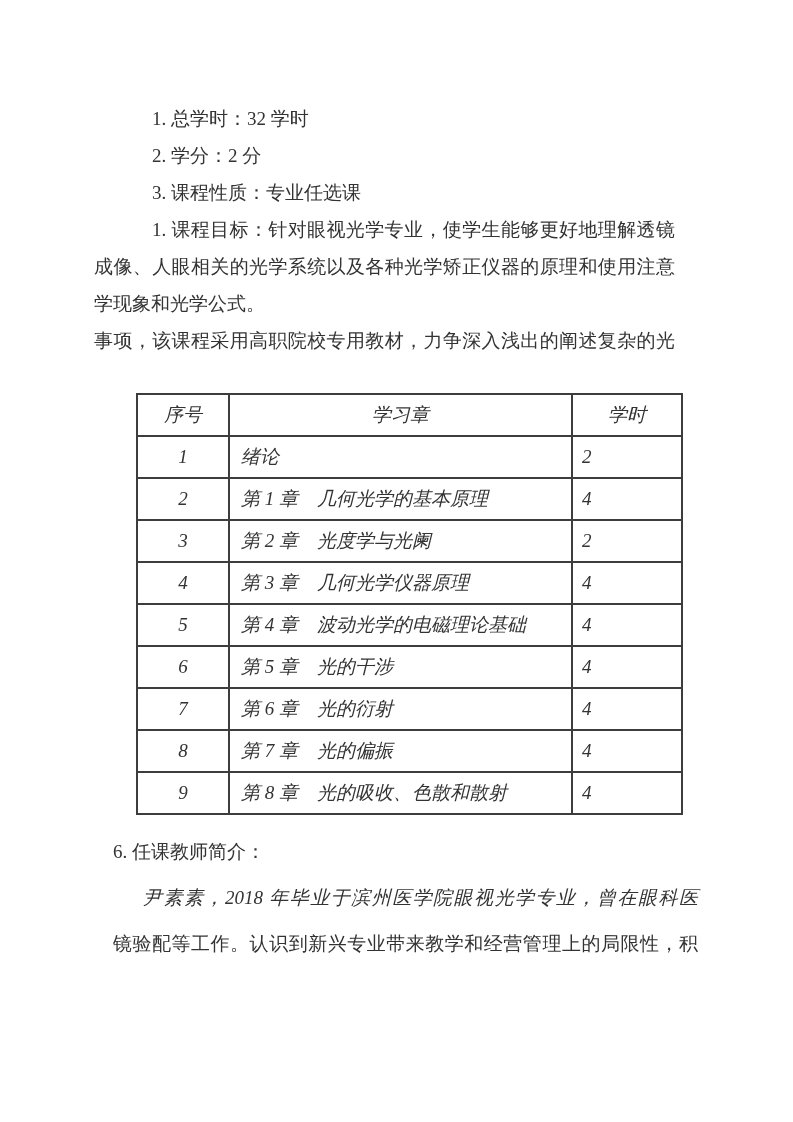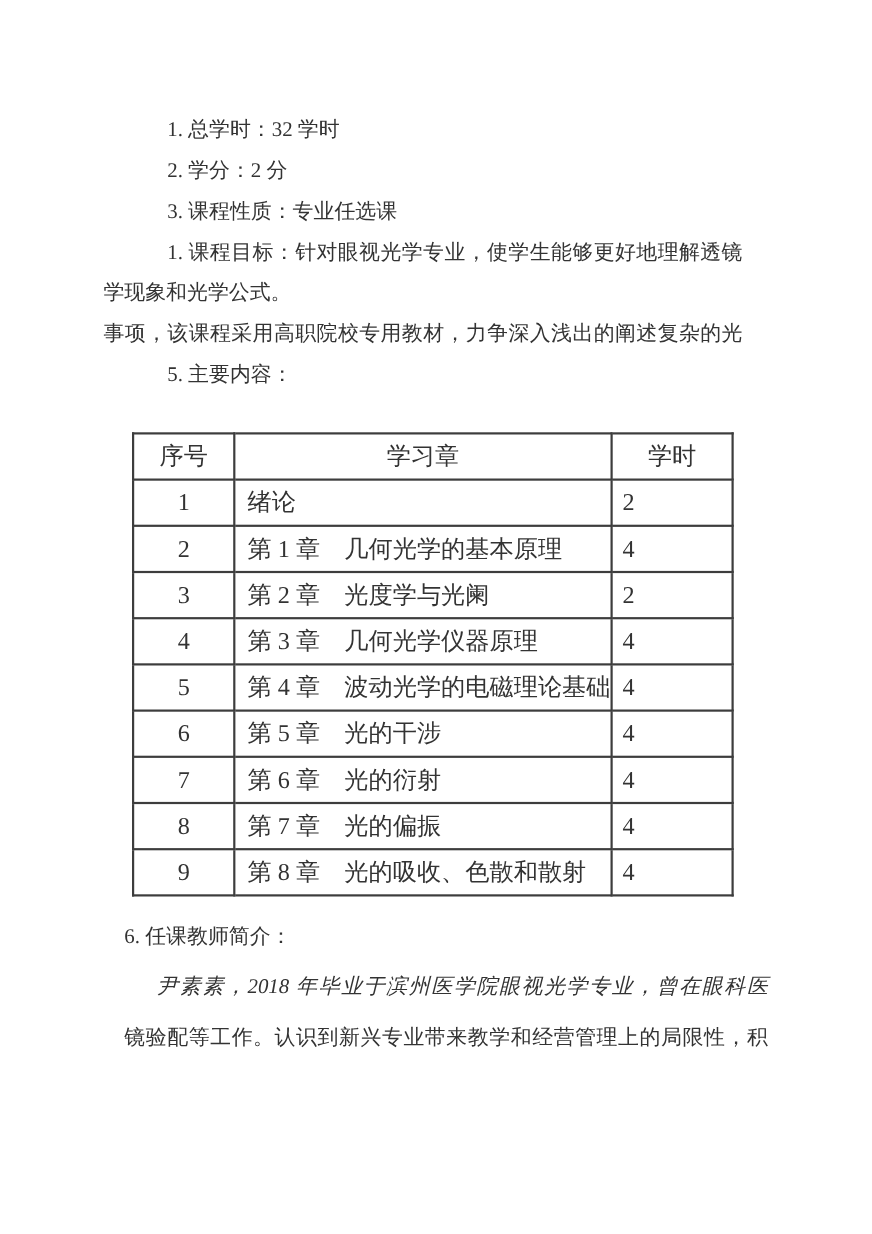--- a/index.html
+++ b/index.html
@@ -25,27 +25,28 @@
     left: 113px;
     top: 829px;
     width: 585px;
   }
   .bottom-text .line { line-height: 46px; height: 46px; white-space: nowrap; }
   .indent { padding-left: 58px; }
   .bio-indent { padding-left: 30px; font-style: italic; }
   .just { text-align: justify; text-align-last: justify; }
   table.course-table {
     position: absolute;
-    left: 120px;
+    left: 136px;
     top: 393px;
     width: 545px;
     border-collapse: collapse;
     table-layout: fixed;
-    font-size: 22px;
+    font-size: 19px;
     color: #333333;
+    font-style: italic;
   }
   table.course-table th,
   table.course-table td {
     border: 2px solid #3d3d3d;
     height: 40px;
     padding: 0;
     font-weight: normal;
     vertical-align: middle;
     overflow: hidden;
     white-space: nowrap;
@@ -59,24 +60,24 @@
 <body>
 
 <div class="page">
 
   <div class="top-text">
     <div class="line indent">1. 总学时：32 学时</div>
     <div class="line indent">2. 学分：2 分</div>
     <div class="line indent">3. 课程性质：专业任选课</div>
     <div>
         <div class="line indent just">1. 课程目标：针对眼视光学专业，使学生能够更好地理解透镜</div>
+        <div class="line just">成像、人眼相关的光学系统以及各种光学矫正仪器的原理和使用注意</div>
         <div class="line">学现象和光学公式。</div>
         <div class="line just">事项，该课程采用高职院校专用教材，力争深入浅出的阐述复杂的光</div>
       </div>
-    <div class="line indent">5. 主要内容：</div>
   </div>
 
   <table class="course-table">
     <colgroup>
       <col style="width:92px">
       <col style="width:343px">
       <col style="width:110px">
     </colgroup>
     <thead>
       <tr>

